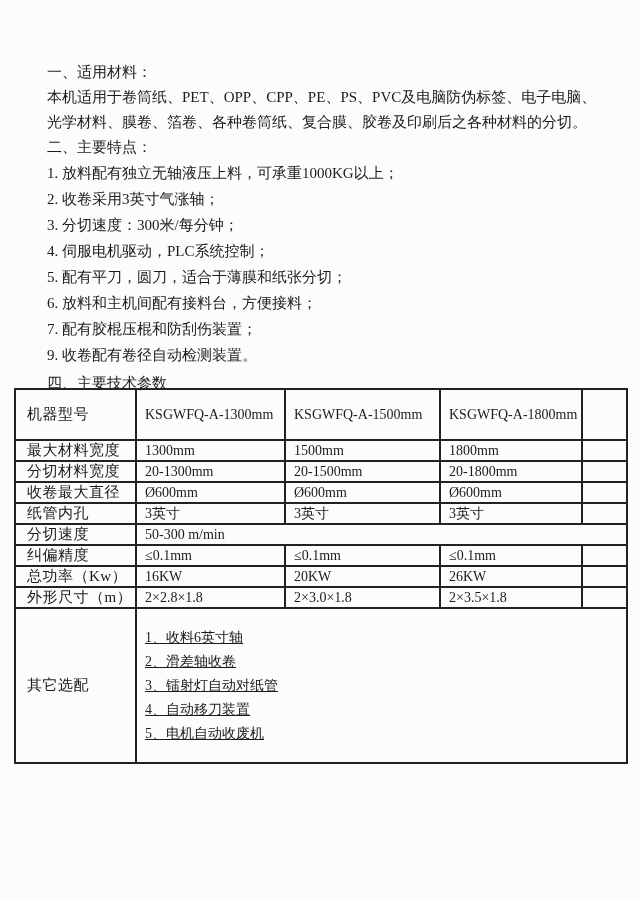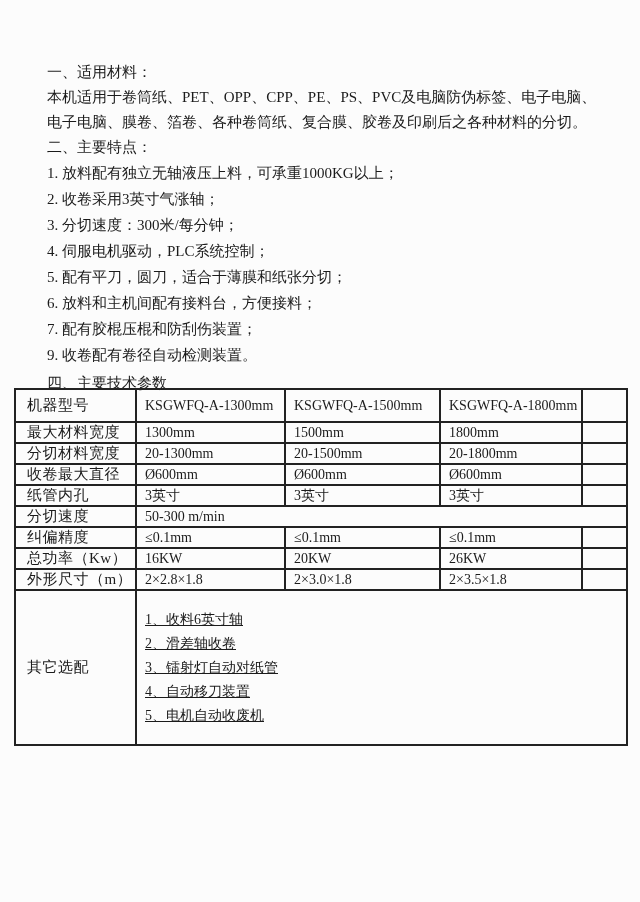--- a/index.html
+++ b/index.html
@@ -33,35 +33,35 @@
     vertical-align:middle;
     overflow:hidden;
     white-space:nowrap;
   }
   table.specs td.lbl{
     padding-left:11px;
     font-size:15px;
     letter-spacing:0.5px;
   }
   tr.r{height:19px;}
-  tr.r-first{height:33px;padding-left:16px;}
+  tr.r-first{height:51px;padding-left:16px;}
   tr.r-last{height:155px;}
   td.opts{vertical-align:top;padding-top:13px;}
   .opt-line{line-height:24px;font-size:14px;text-decoration:underline;}
   td.lbl-mid{vertical-align:middle;}
 </style>
 </head>
 <body>
 
 <div class="page">
 
   <div class="textblock">
     <div class="line">一、适用材料：</div>
     <div class="line">本机适用于卷筒纸、PET、OPP、CPP、PE、PS、PVC及电脑防伪标签、电子电脑、</div>
-    <div class="line">电子电脑、膜卷、箔卷、各种卷筒纸、复合膜、胶卷及印刷后之各种材料的分切。</div>
+    <div class="line">光学材料、膜卷、箔卷、各种卷筒纸、复合膜、胶卷及印刷后之各种材料的分切。</div>
     <div class="line">二、主要特点：</div>
 
     <div class="feature">1. 放料配有独立无轴液压上料，可承重1000KG以上；</div>
     <div class="feature">2. 收卷采用3英寸气涨轴；</div>
     <div class="feature">3. 分切速度：300米/每分钟；</div>
     <div class="feature">4. 伺服电机驱动，PLC系统控制；</div>
     <div class="feature">5. 配有平刀，圆刀，适合于薄膜和纸张分切；</div>
     <div class="feature">6. 放料和主机间配有接料台，方便接料；</div>
     <div class="feature">7. 配有胶棍压棍和防刮伤装置；</div>
     <div class="feature">9. 收卷配有卷径自动检测装置。</div>

